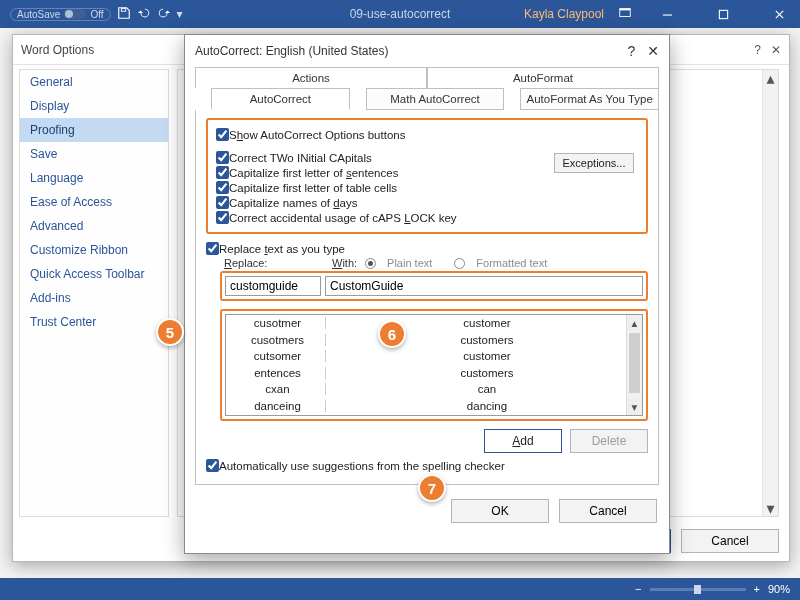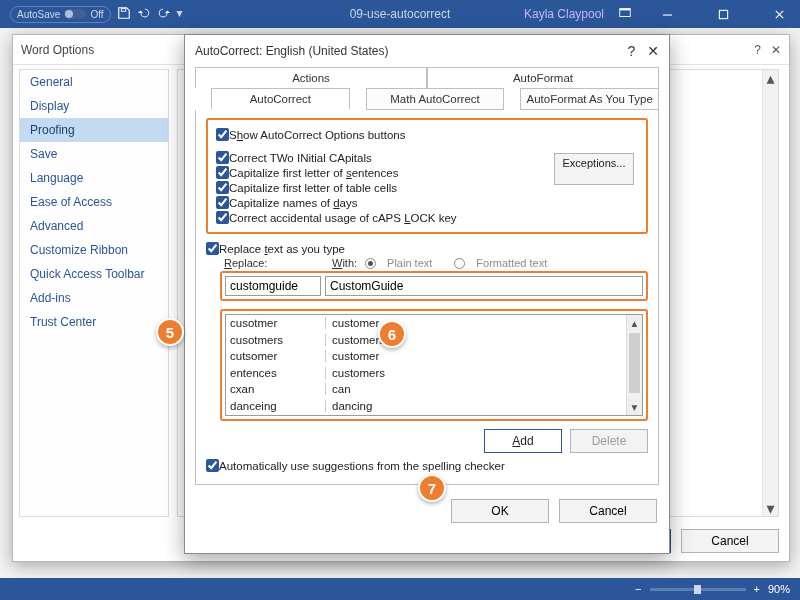--- a/index.html
+++ b/index.html
@@ -1,26 +1,26 @@
 <!DOCTYPE html>
 <html><head>
 <meta charset="utf-8">
 <style>
   * { box-sizing: border-box; font-family: "Segoe UI", Arial, sans-serif; }
   html,body { margin:0; padding:0; width:800px; height:600px; overflow:hidden; background:#fff; }
   
   .titlebar { height:28px; background:#2b579a; color:#fff; display:flex; align-items:center; font-size:12px; position:relative; gap:0; }
-  .titlebar .qat { display:flex; gap:6px; padding-left:10px; }
+  .titlebar .qat { display:flex; align-items:center; gap:6px; padding-left:10px; }
   .titlebar .qat .autosave { display:flex; align-items:center; gap:4px; border:1px solid #6284b9; border-radius:10px; padding:0 6px; font-size:10px; color:#cfd8ea;}
   .titlebar .qat .toggle { width:22px; height:10px; border-radius:6px; background:#405f94; position:relative; }
   .titlebar .qat .toggle::after { content:""; position:absolute; left:1px; top:1px; width:8px; height:8px; border-radius:50%; background:#adc1dd; }
   .titlebar svg { width:14px; height:14px; fill:#fff; }
   .titlebar .doc { position:absolute; left:50%; transform:translateX(-50%); color:#c9d5ea; font-size:12px;}
   .titlebar .right { margin-left:auto; display:flex; align-items:center; gap:14px; padding-right:0;}
-  .titlebar .user { color:#c4b5fd; }
+  .titlebar .user { color:#fdba74; }
   .titlebar .winbtn { width:42px; height:28px; display:flex; align-items:center; justify-content:center; }
   .titlebar .winbtn svg { width:11px; height:11px; }
   
   .backdrop { position:absolute; inset:28px 0 0 0; background:#f3f3f3; }
   .doc-text { position:absolute; left:110px; top:560px; font-size:13.5px; color:#5e5e5e; font-family: Calibri, sans-serif; }
   
   .statusbar { position:absolute; left:0; right:0; bottom:0; height:22px; background:#2b579a; color:#fff; }
   .statusbar .zoom { position:absolute; right:10px; bottom:0; height:22px; display:flex; align-items:center; gap:8px; font-size:11px;}
   .statusbar .zoomtrack { width:96px; height:3px; background:#5d7db1; position:relative;}
   .statusbar .zoomthumb { position:absolute; left:44px; top:-3px; width:7px; height:9px; background:#cfd8ea; }
@@ -46,27 +46,27 @@
   .tab { font-size:11.5px; color:#333; text-align:center; padding:4px 0; border:1px solid #bfbfbf; border-bottom:1px solid #bfbfbf; background:#fff;}
   .tabs-row1 .tab { flex:1; border-bottom:none; }
   .tabs-row2 .tab { flex:1;margin-left:16px; }
   .tabs-row2 .tab.active { border-bottom:1px solid #fff; background:#fff; font-weight:400;}
   .tabs-row2 .tab:not(.active){ background:#fcfcfc;}
   .ac-body { margin:0 10px 8px; border:1px solid #bfbfbf; border-top:none; padding:8px 10px 10px; font-size:11.5px; color:#222;}
   .hl { border:2px solid #ed7d31; border-radius:3px; padding:6px 8px; margin-bottom:8px;}
   .ck { display:flex; align-items:center; margin:2px 0; position:relative;}
   .ck input { accent-color:#2b579a; width:13px; height:13px; margin:0;}
   .ck span u { text-decoration:underline; }
-  .excbtn { position:absolute; right:4px; top:2px; width:80px; height:32px; border:1px solid #aeb5bc; background:#f3f3f3; font-size:11px; line-height:18px; text-align:center;}
+  .excbtn { position:absolute; right:4px; top:2px; width:80px; height:20px; border:1px solid #aeb5bc; background:#f3f3f3; font-size:11px; line-height:18px; text-align:center;}
   .lblsmall { font-size:11px; color:#333; }
   .txtin { height:20px; border:1px solid #9b9b9b; background:#fff; font-size:12px; padding:1px 4px; }
   .muted { color:#8a8a8a; }
   .radio-fake { width:11px; height:11px; border-radius:50%; border:1px solid #8a8a8a; display:inline-block; vertical-align:middle; margin-right:3px; position:relative;}
   .radio-fake.sel::after{content:""; position:absolute; inset:2px; border-radius:50%; background:#555;}
-  .listbox { border:1px solid #9b9b9b; height:102px; position:relative; font-size:11.5px; }
+  .listbox { border:1px solid #9b9b9b; height:102px; position:relative; font-size:11.5px;text-align:center; }
   .listbox .lrow { display:flex; height:16.5px; align-items:center; }
   .listbox .lrow .c1 { width:100px; padding-left:4px; border-right:1px solid #ccc;}
   .listbox .lrow .c2 { flex:1; padding-left:6px;}
   .listbox .vscroll { position:absolute; right:0; top:0; bottom:0; width:16px; background:#f1f1f1; border-left:1px solid #dcdcdc;}
   .listbox .vscroll .thumb { position:absolute; top:18px; bottom:22px; left:2px; right:2px; background:#cfcfcf;}
   .listbox .vscroll .arrow { position:absolute; height:16px; left:0; right:0; display:flex; align-items:center; justify-content:center; color:#555; background:#efefef;}
   .btnrow { display:flex; gap:8px; justify-content:flex-end; margin:8px 0 6px;}
   .btnrow .winbtn2.dis { color:#9c9c9c; }
   .dlgfooter { display:flex; gap:10px; justify-content:flex-end; padding:6px 12px 10px;}
   

